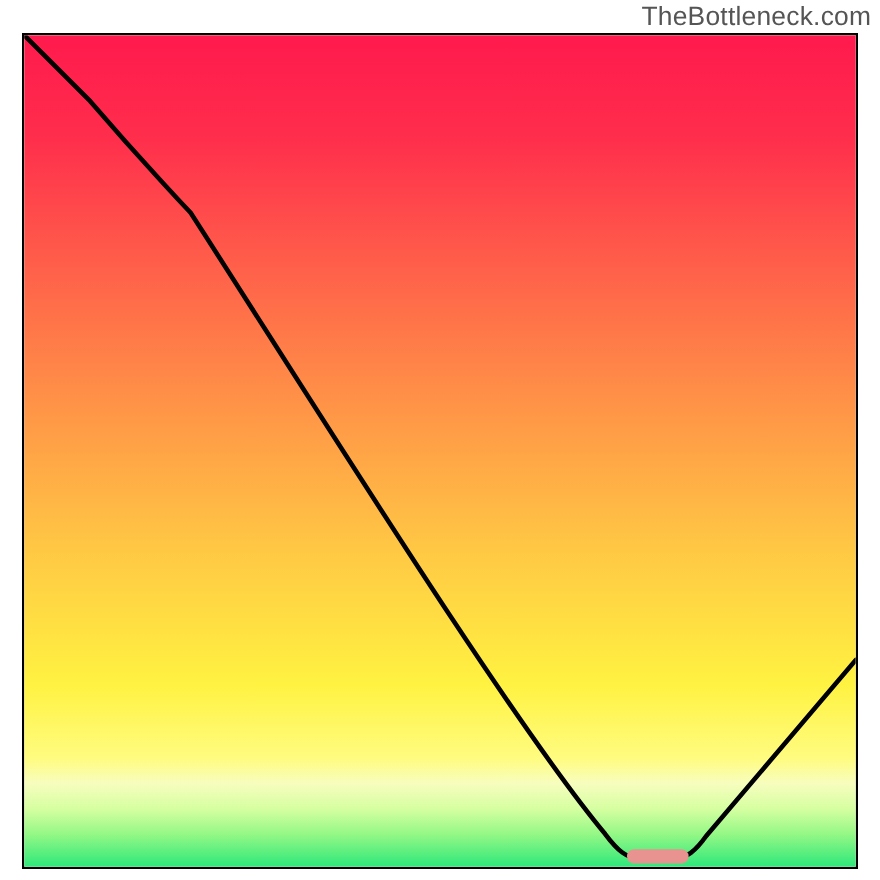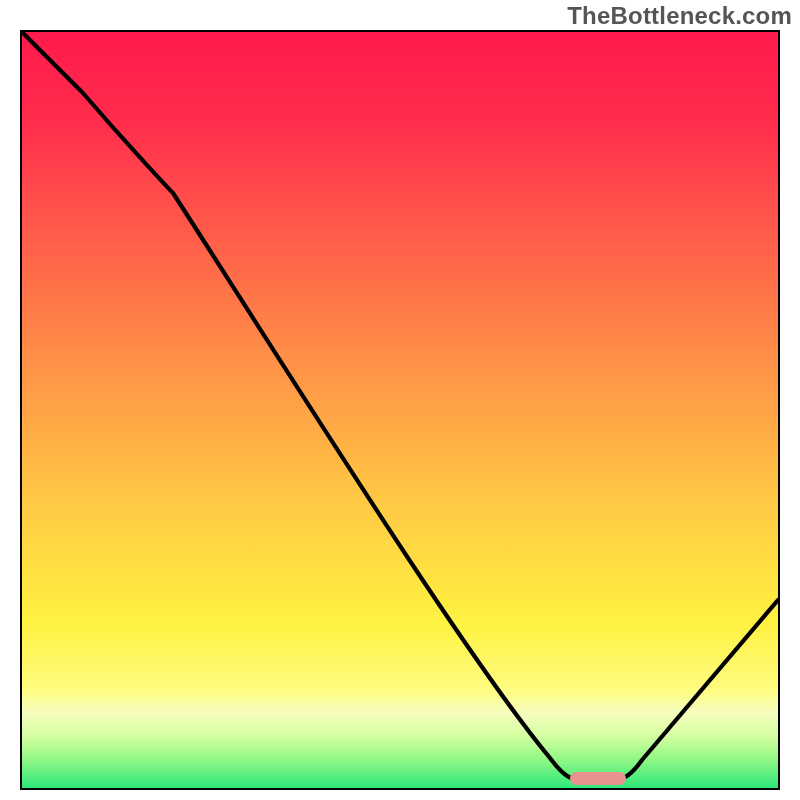--- a/index.html
+++ b/index.html
@@ -14,21 +14,21 @@
   .stage {
     position: relative;
     width: 800px;
     height: 800px;
   }
   .watermark {
     position: absolute;
     top: 2px;
     right: 8px;
     font-size: 24px;
-    font-weight: bold;
+    font-weight: normal;
     color: #555555;
     letter-spacing: 0.2px;
   }
   .plot-frame {
     position: absolute;
     left: 20px;
     top: 30px;
     width: 760px;
     height: 760px;
     border: 2px solid #000000;

